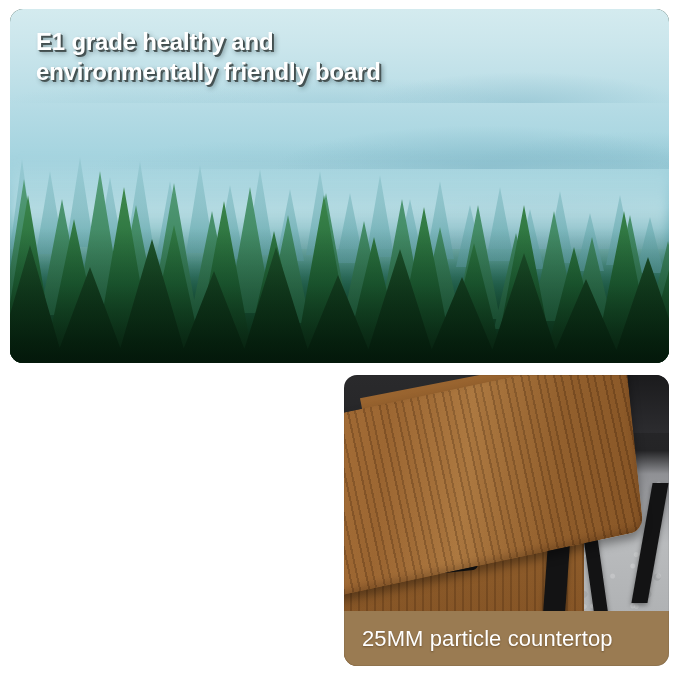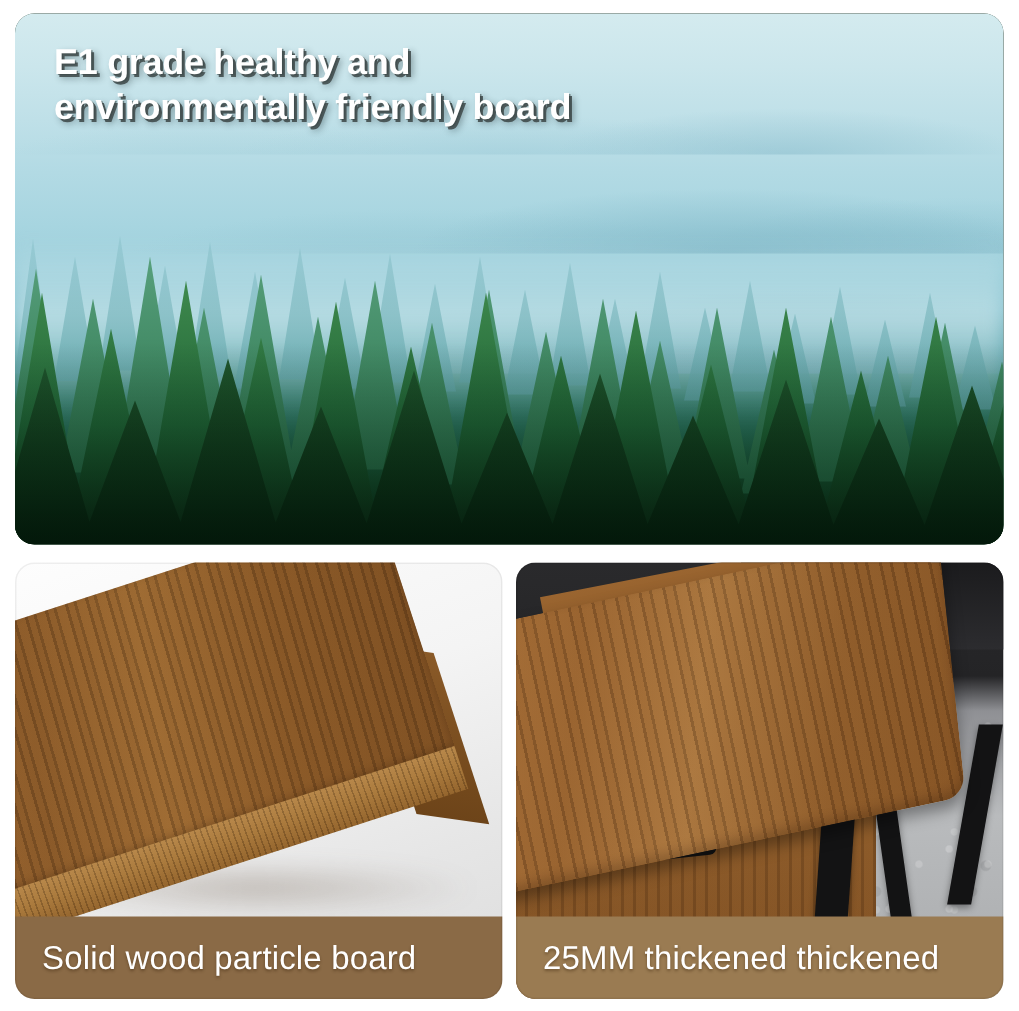--- a/index.html
+++ b/index.html
@@ -275,45 +275,32 @@
                  M354 354 L390 240 L426 354 Z M416 354 L452 268 L488 354 Z M478 354 L514 244 L550 354 Z
                  M540 354 L576 270 L612 354 Z M602 354 L638 248 L674 354 Z"></path>
       </g>
     </svg>
 
     <div class="hero-vignette"></div>
     <div class="headline">E1 grade healthy and
 environmentally friendly board</div>
   </div>
 
-  <div class="panel panel-left">
-    <div class="photo">
-      <div class="bg-studio"></div>
-      <div class="slab-shadow"></div>
-      <div class="slab-wrap">
-        <div class="slab-side"></div>
-        <div class="slab-top"></div>
-        <div class="slab-edge"></div>
-      </div>
-    </div>
-    <div class="caption caption-left">Solid wood particle board</div>
-    <div class="panel-border"></div>
-  </div>
 
   <div class="panel panel-right">
     <div class="photo">
       <div class="bg-room"></div>
       <div class="floor-tex"></div>
       <div class="desk-darktop"></div>
       <div class="leg leg-c"></div>
       <div class="knob"></div>
       <div class="desk-front"></div>
       <div class="leg leg-a"></div>
       <div class="leg leg-b"></div>
       <div class="crossbar"></div>
       <div class="desk-back"></div>
       <div class="desk-top"></div>
     </div>
-    <div class="caption caption-right">25MM thickened thickened</div>
+    <div class="caption caption-right">25MM particle countertop</div>
     <div class="panel-border"></div>
   </div>
 
 </div>
 
 </body></html>

